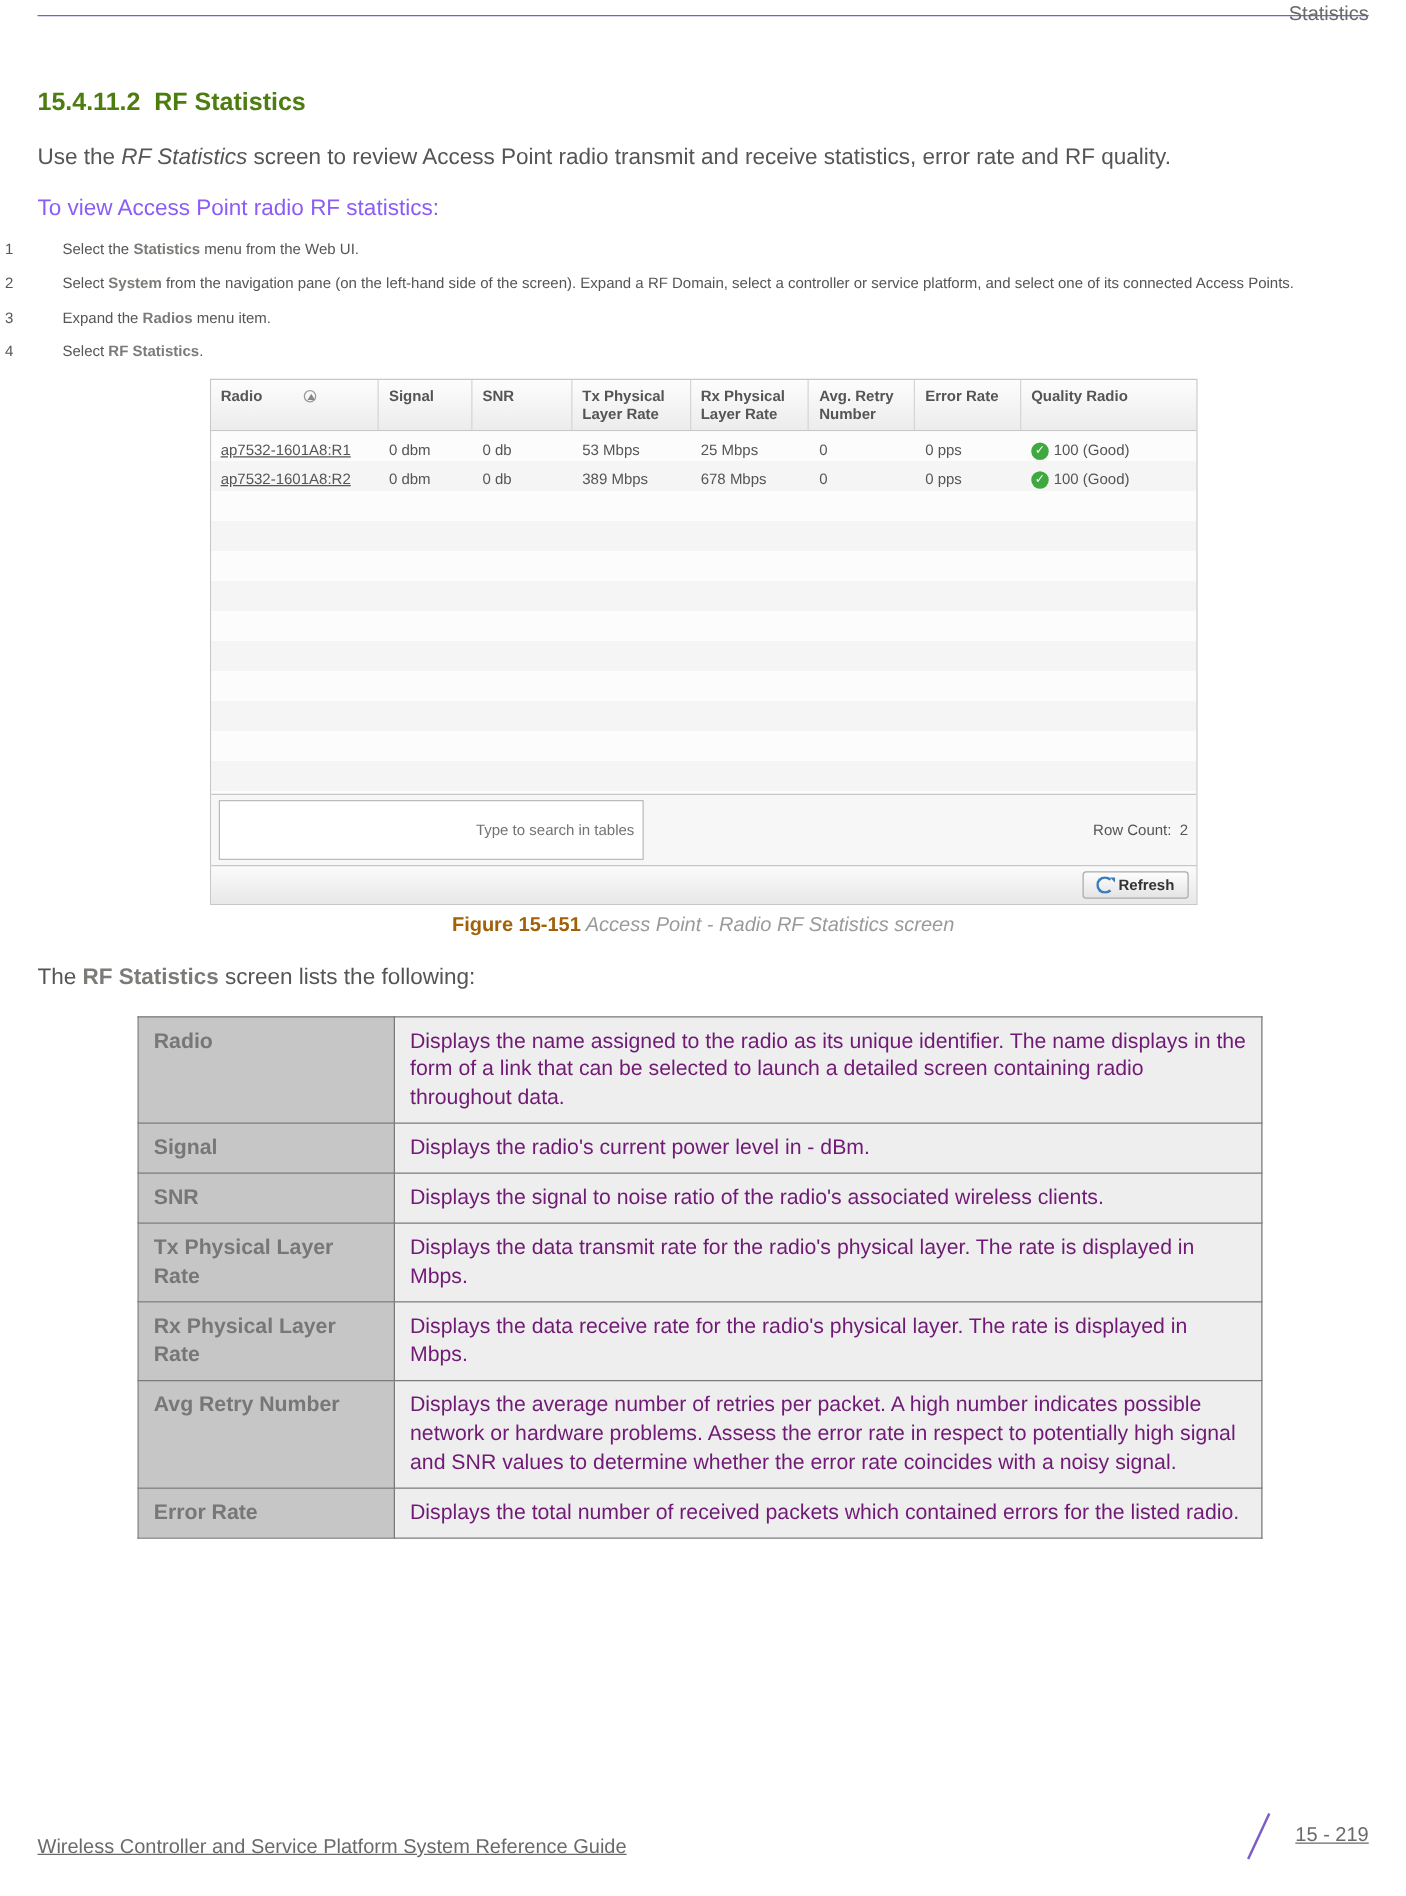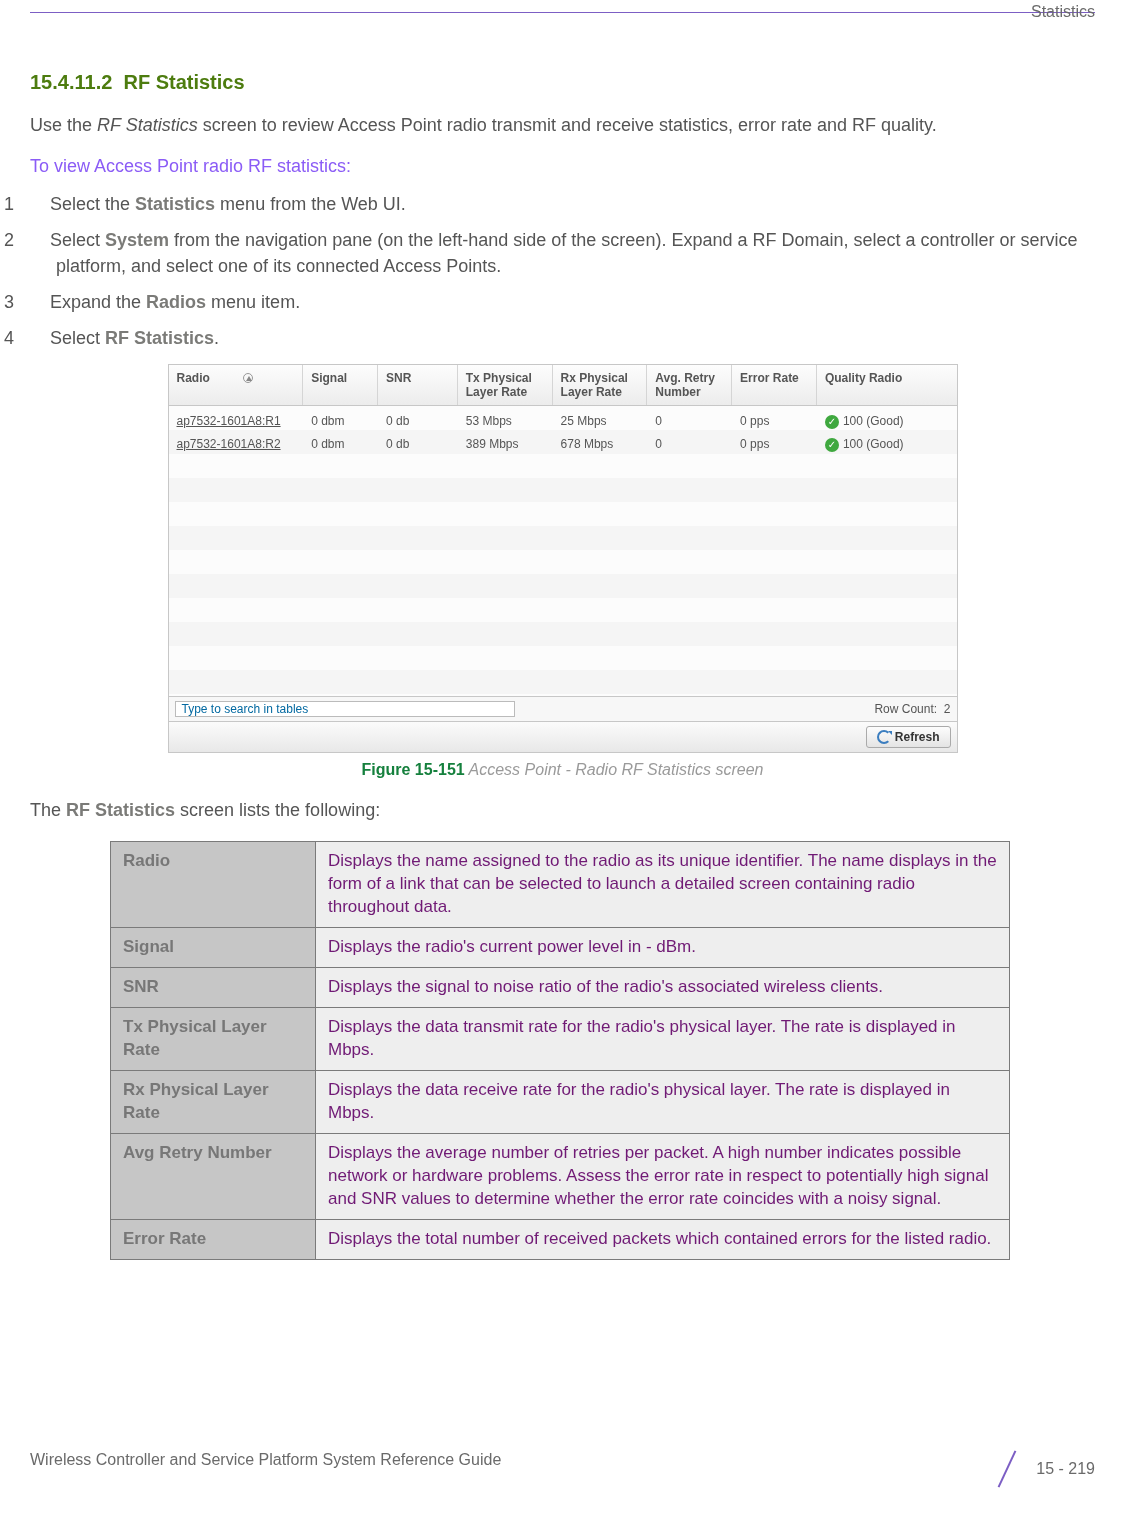--- a/index.html
+++ b/index.html
@@ -40,21 +40,21 @@
     }
     .subintro {
       font-size: 18px;
       color: #8b5cf6;
       margin-bottom: 14px;
     }
     .italic { font-style: italic; }
     .bold-gray { font-weight: bold; color: #7b7b78; }
     .steps { list-style: none; padding: 0; margin: 0 0 12px 0; }
     .steps li {
-      font-size: 18px;
+      font-size: 12px;
       color: #555;
       line-height: 1.45;
       padding-left: 26px;
       text-indent: -26px;
       margin-bottom: 10px;
     }
     .step-num { display: inline-block; width: 20px; }
 
     
     .figure-wrap { text-align: center; margin: 6px 0 8px 0; }
@@ -128,23 +128,24 @@
       align-items: center;
       border-top: 1px solid #c7c7c7;
       padding: 4px 6px;
       font-size: 12px;
       color: #555;
       background: #f7f7f7;
     }
     .search-box {
       border: 1px solid #bbb;
       background: #fff;
-      padding: 0 6px;
+      padding: 16px 6px;
       width: 340px;
-      color: #0369a1;
+      color: #737373;
+      text-align: right;
     }
     .row-count { margin-left: auto; }
     .refresh-bar {
       display: flex;
       justify-content: flex-end;
       padding: 4px 6px;
       border-top: 1px solid #c7c7c7;
       background: linear-gradient(#fbfbfb,#e8e8e8);
     }
     .refresh-btn {
@@ -175,21 +176,21 @@
       border-left: 4px solid transparent;
     }
 
     .figure-caption {
       font-size: 16px;
       text-align: center;
       margin: 8px 0 18px 0;
       color: #9a9a9a;
       font-style: italic;
     }
-    .figure-caption .fig-bold { font-weight: bold; font-style: normal; color: #15803d; }
+    .figure-caption .fig-bold { font-weight: bold; font-style: normal; color: #a16207; }
 
     
     .desc-table {
       width: 900px;
       margin: 8px 0 0 80px;
       border-collapse: collapse;
       border: 1px solid #7a7a7a;
       font-size: 17px;
     }
     .desc-table td {
@@ -209,24 +210,25 @@
       color: #701a75;
     }
 
     
     .page-footer {
       position: absolute;
       bottom: 30px;
       left: 30px;
       right: 30px;
       display: flex;
-      align-items: flex-start;
+      align-items: flex-end;
       justify-content: space-between;
       font-size: 16px;
       color: #6a6a6a;
+      text-decoration: underline;
     }
     .page-num { display: flex; align-items: center; gap: 10px; }
     .slash {
       width: 36px; height: 36px;
       display: inline-block;
       position: relative;
     }
     .slash::before {
       content: '';
       position: absolute;

